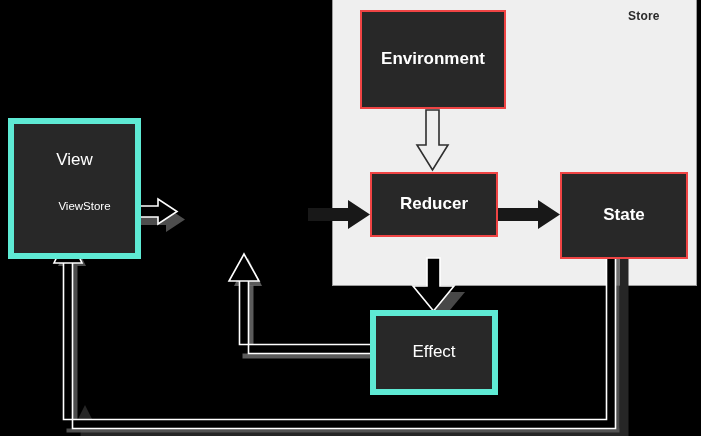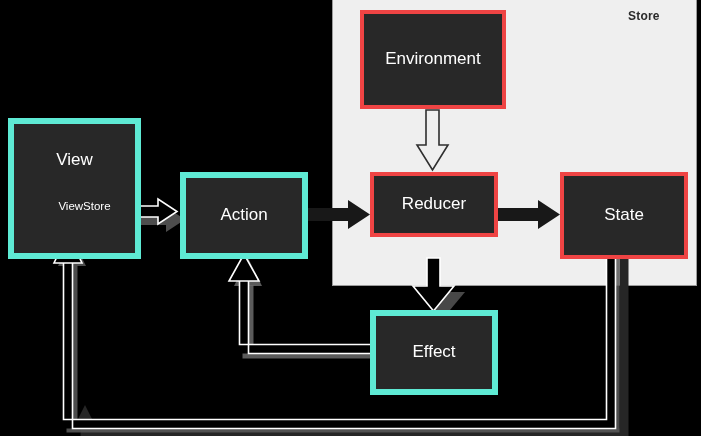--- a/index.html
+++ b/index.html
@@ -36,21 +36,21 @@
     position: absolute;
     background: #282828;
     border: 6px solid #5eead4;
     box-sizing: border-box;
     display: flex;
     flex-direction: column;
     align-items: center;
     justify-content: center;
     color: #ffffff;
   }
-  .node.onlight { border: 4px solid #ef4444; }
+  .node.onlight { border: 2px solid #ef4444; font-weight: bold; }
   .node-title {
     font-size: 17px;
     line-height: 1.1;
     text-align: center;
     color: #ffffff;
   }
   .node-sub {
     font-size: 11.5px;
     color: #ffffff;
     text-align: center;
@@ -140,23 +140,20 @@
       <polygon points="244,254 229,281 239.5,281 239.5,281 248.5,281 259,281" fill="#000000" stroke="#ffffff" stroke-width="1.6" stroke-linejoin="miter"></polygon>
     </g>
 
   </svg>
 
   <div class="node view" style="left:8px; top:118px; width:133px; height:141px;">
     <div class="node-title">View</div>
     <div class="node-sub">ViewStore</div>
   </div>
 
-  <div class="node" style="left:180px; top:172px; width:128px; height:87px;">
-    <div class="node-title">Action</div>
-  </div>
 
   <div class="node onlight" style="left:360px; top:10px; width:146px; height:99px;">
     <div class="node-title">Environment</div>
   </div>
 
   <div class="node onlight" style="left:370px; top:172px; width:128px; height:65px;">
     <div class="node-title">Reducer</div>
   </div>
 
   <div class="node onlight" style="left:560px; top:172px; width:128px; height:87px;">

